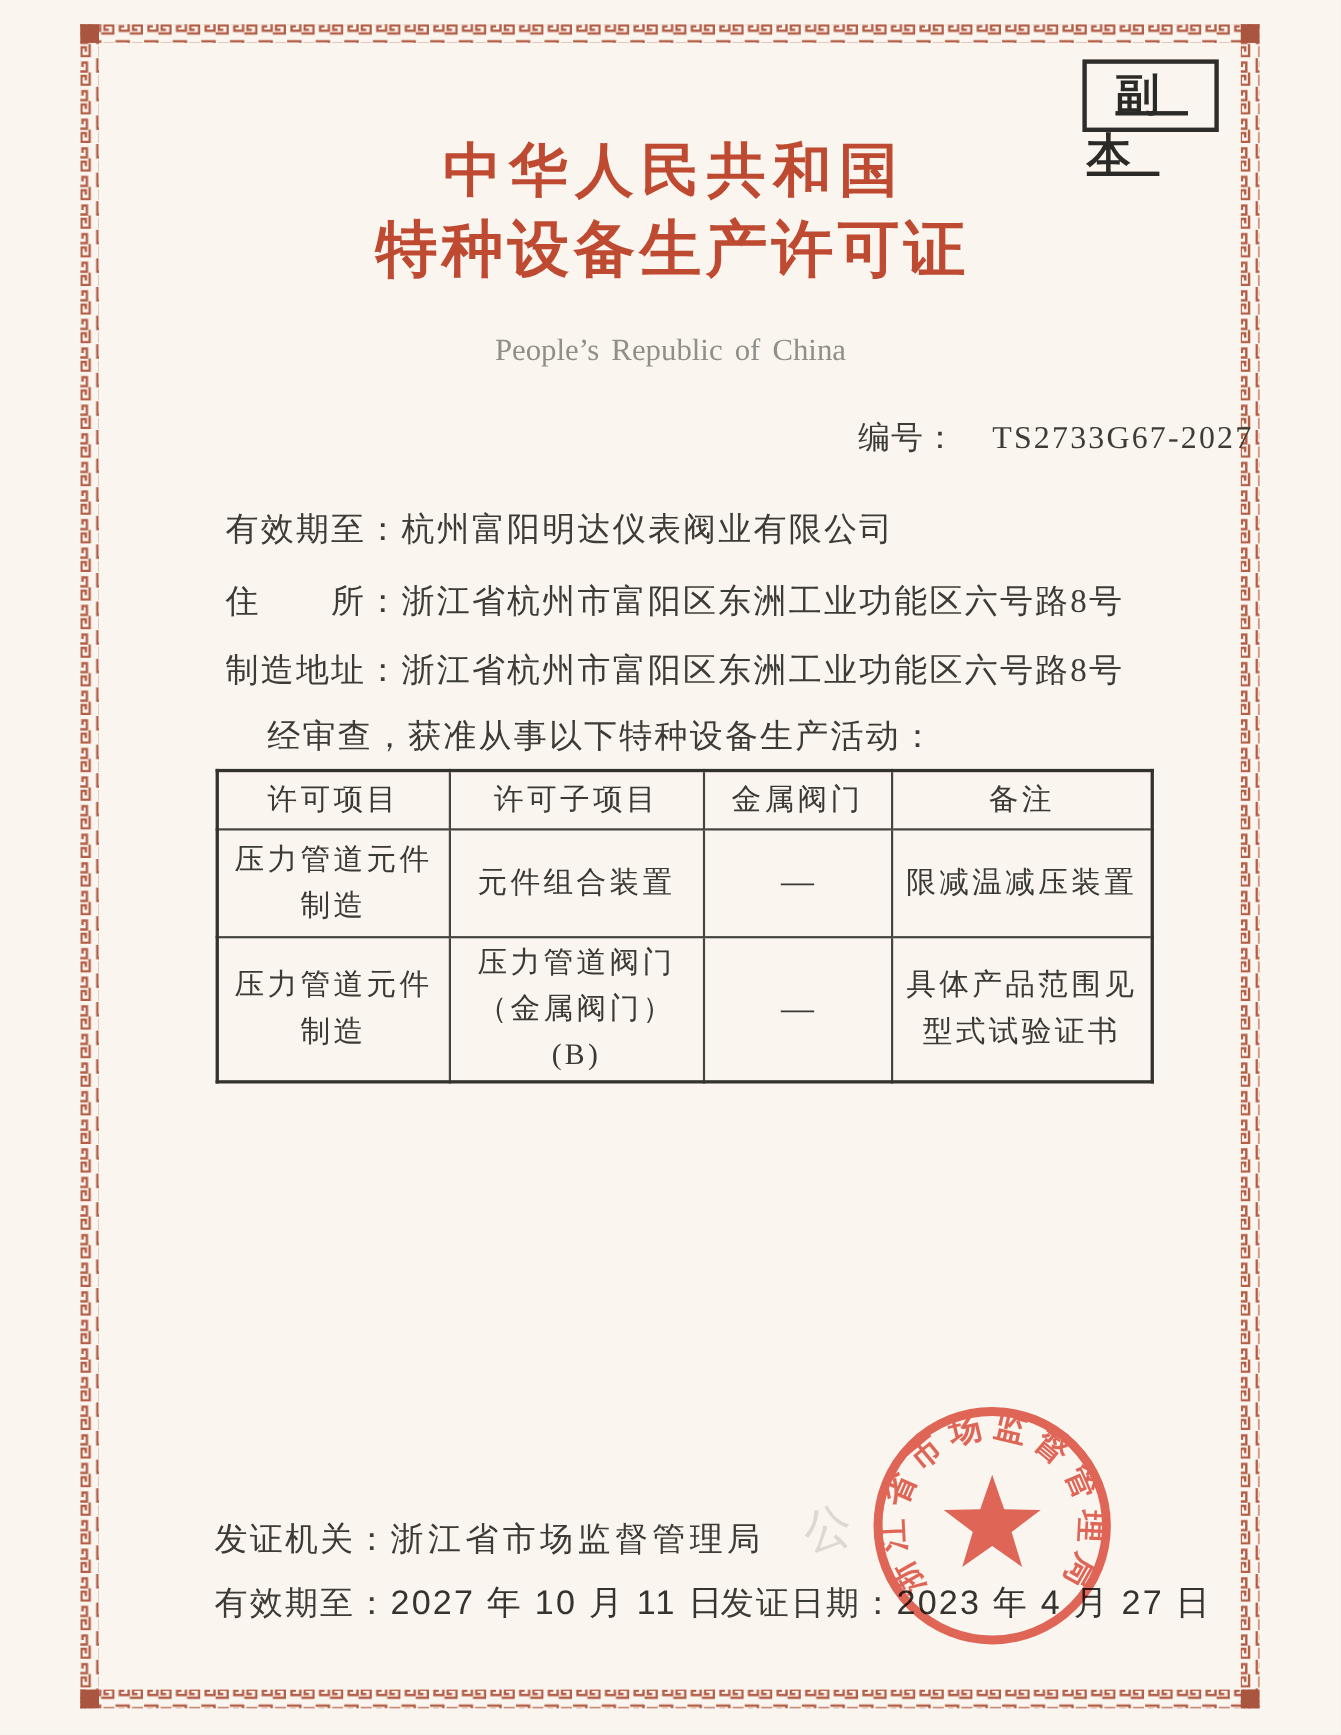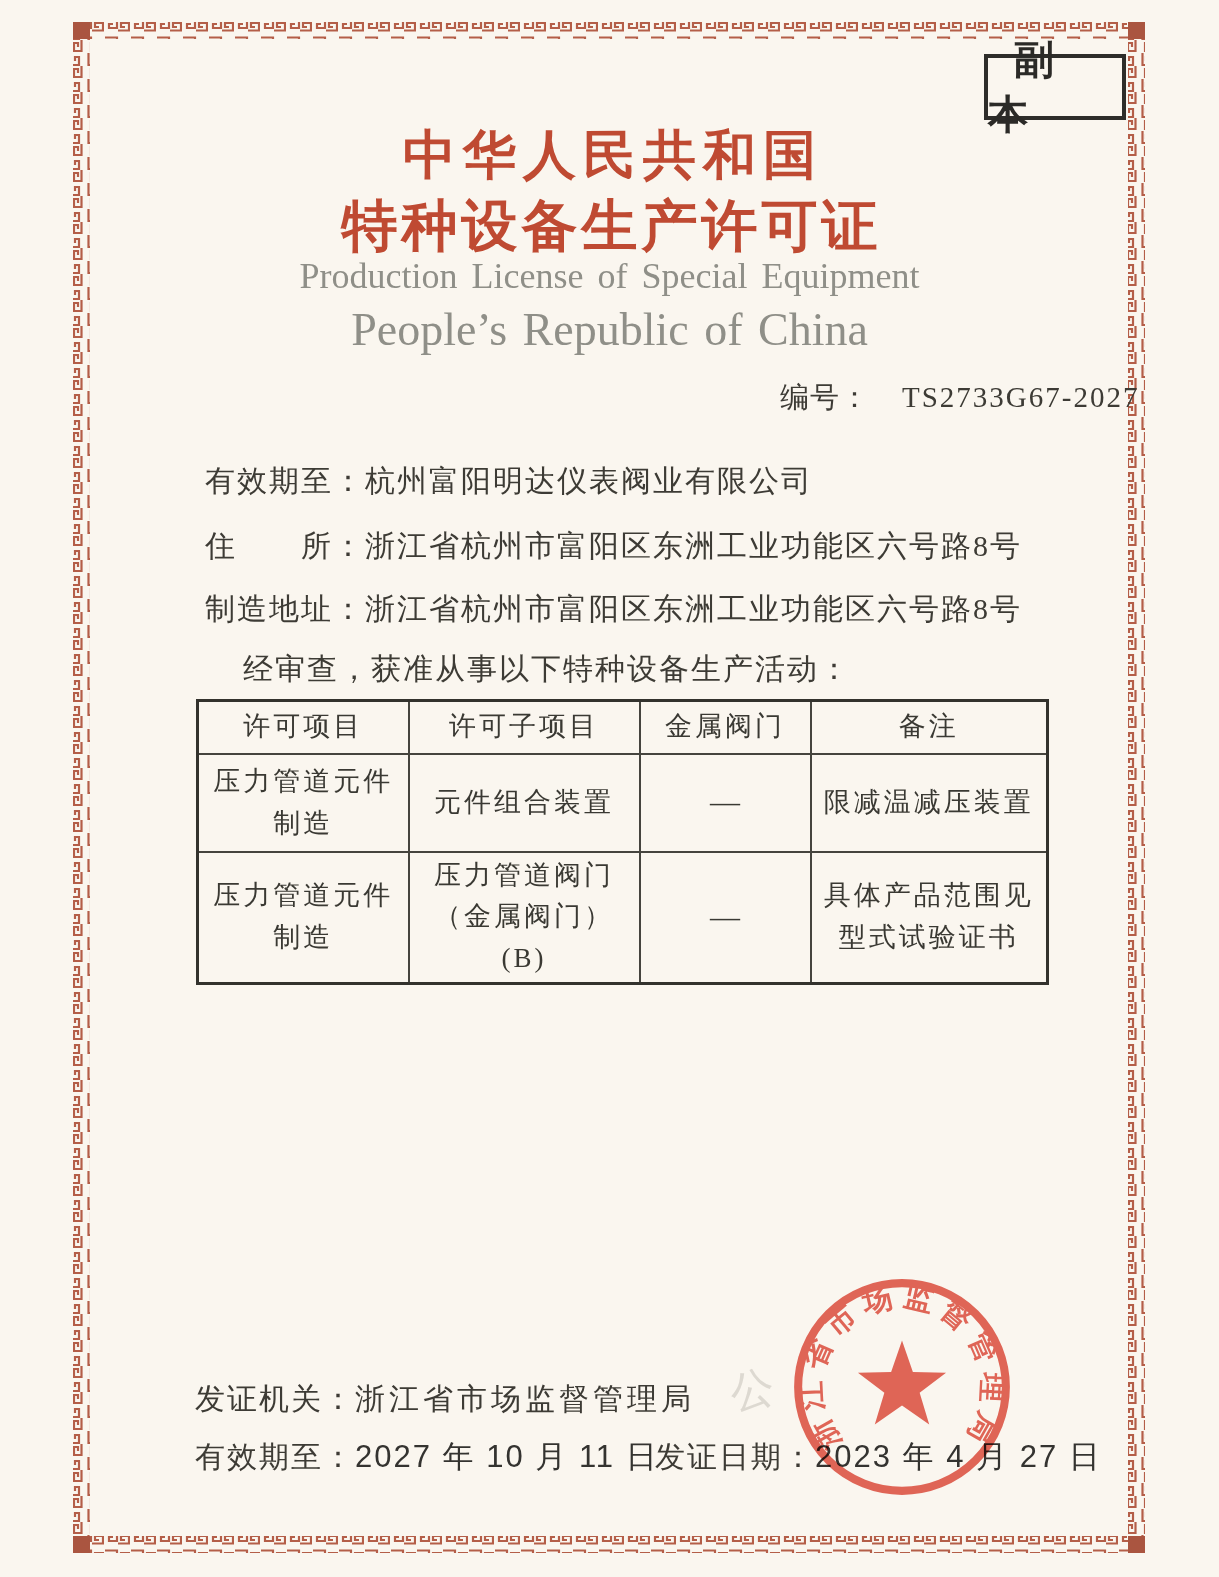--- a/index.html
+++ b/index.html
@@ -7,32 +7,32 @@
     --ink:#3d3b35; --en-gray:#8f8f88; --paper:#faf6ef;
   }
   *{margin:0;padding:0;box-sizing:border-box;}
   body{background:#e8e4dc;font-family:"Liberation Serif",serif;}
   .page{position:relative;width:1219px;height:1577px;background:var(--paper);
         overflow:hidden;color:var(--ink);}
   .abs{position:absolute;}
   
   .border-svg{position:absolute;left:0;top:0;width:1219px;height:1577px;pointer-events:none;}
   
-  .copy-box{left:984px;top:54px;width:142px;height:66px;border:4px solid #2e2d2a;
-    display:flex;align-items:center;justify-content:center;
-    font-size:40px;font-weight:bold;color:#2b2a27;letter-spacing:26px;text-indent:26px;}
+  .copy-box{left:984px;top:54px;width:124px;height:66px;border:4px solid #2e2d2a;
+    display:flex;align-items:flex-start;justify-content:center;
+    font-size:40px;font-weight:bold;color:#2b2a27;letter-spacing:26px;text-indent:26px;text-decoration:underline;}
   
   .title-cn{left:0;right:0;text-align:center;color:var(--title-red);font-weight:bold;
     font-family:"Liberation Serif",serif;}
   .t1{top:120px;font-size:53px;letter-spacing:7px;text-indent:7px;}
   .t2{top:189px;font-size:56px;letter-spacing:4px;text-indent:4px;}
   .title-en{left:0;right:0;text-align:center;color:var(--en-gray);
     font-family:"Liberation Serif",serif;}
   .e1{top:255px;font-size:36px;word-spacing:5px;}
-  .e2{top:303px;font-size:46px;word-spacing:4px;}
+  .e2{top:303px;font-size:28px;word-spacing:4px;}
   
   .license-no{left:780px;top:378px;font-size:29px;letter-spacing:1px;}
   .license-no .num{font-family:"Liberation Serif",serif;letter-spacing:2px;margin-left:32px;}
   
   .field{font-size:30px;letter-spacing:2px;}
   .field .lbl{display:inline-block;min-width:150px;}
   .f-company{left:205px;top:461px;}
   .f-residence{left:205px;top:526px;}
   .f-mfg{left:205px;top:589px;}
   .statement{left:243px;top:649px;font-size:30px;letter-spacing:2px;}
@@ -86,21 +86,20 @@
     <rect x="73" y="1536" width="17" height="17" fill="#aa5540"></rect>
     <rect x="1128" y="1536" width="17" height="17" fill="#aa5540"></rect>
   </svg>
 
   <div class="abs copy-box">
     <span>副本</span>
   </div>
 
   <div class="abs title-cn t1">中华人民共和国</div>
   <div class="abs title-cn t2">特种设备生产许可证</div>
-  <div class="abs title-en e1">Production License of Special Equipment</div>
   <div class="abs title-en e2">People’s Republic of China</div>
 
   <div class="abs license-no">
     <span>编号：</span><span class="num">TS2733G67-2027</span>
   </div>
 
   <div class="abs field f-company">
     <span class="lbl">有效期至：</span><span>杭州富阳明达仪表阀业有限公司</span>
   </div>
   <div class="abs field f-residence">

